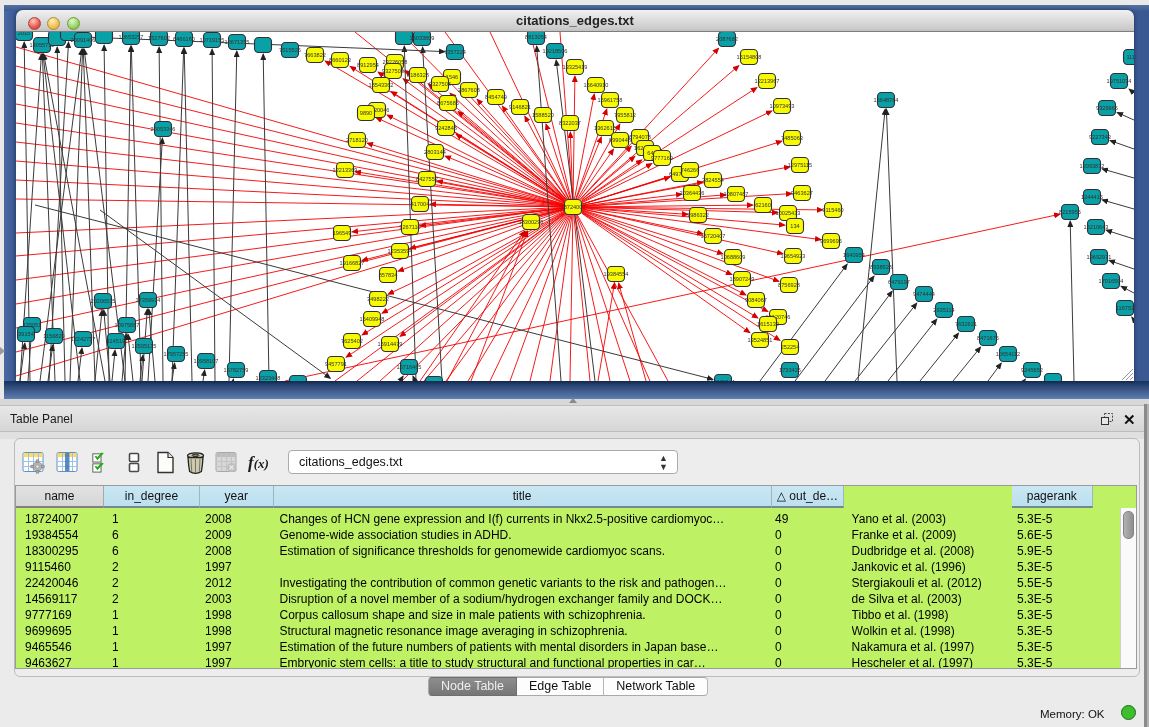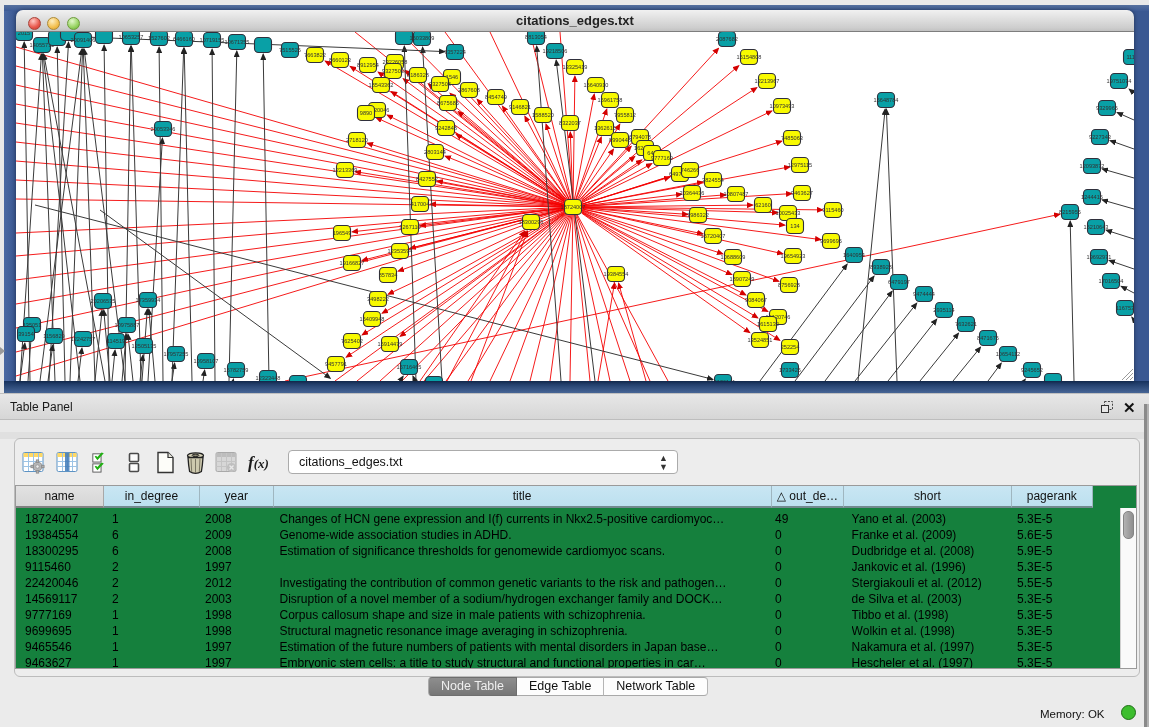--- a/index.html
+++ b/index.html
@@ -20,38 +20,38 @@
 .tl{position:absolute;top:7px;width:11px;height:11px;border-radius:50%;}
 #tl1{left:12px;background:radial-gradient(circle at 38% 28%,#ffc9c4,#e8574b 60%,#c63a2f);border:1px solid #a8433a}
 #tl2{left:31px;background:radial-gradient(circle at 38% 28%,#fdeec2,#f3bf4e 60%,#d99b26);border:1px solid #ad8a35}
 #tl3{left:51px;background:radial-gradient(circle at 38% 28%,#e2f8cd,#97d361 60%,#5fae2e);border:1px solid #6d9b3c}
 #canvas{position:absolute;left:0;top:22px;width:1118px;height:349px;background:#fff;overflow:hidden}
 
 #divider{left:0;top:399px;width:1149px;height:6px;background:#d8d8d8}
 #grip{left:569px;top:398px;width:0;height:0;border-left:4px solid transparent;
  border-right:4px solid transparent;border-bottom:5px solid #8a8a8a}
 
-#tpbar{left:0;top:393px;width:1149px;height:27px;
+#tpbar{left:0;top:405px;width:1149px;height:27px;
  background:linear-gradient(#e7e7e7,#d6d6d6);border-top:1px solid #c0c0c0;
  border-bottom:1px solid #bdbdbd;box-sizing:border-box}
 #tpbar .lab{position:absolute;left:10px;top:6px;font-size:12px;color:#1a1a1a}
 #floatic{position:absolute;left:1101px;top:7px;width:12px;height:12px}
 #closeic{position:absolute;left:1123px;top:5px;font-size:15px;font-weight:bold;color:#111}
 
 #bottom{left:0;top:432px;width:1149px;height:295px;background:#ebebeb}
 #bottom .strip{position:absolute;left:0;top:0;width:1149px;height:7px;background:#e0e0e0}
 #panel{left:14px;top:6px;width:1124px;height:237px;background:#ededed;
  border:1px solid #bcbcbc;border-radius:6px;position:absolute}
 .tico{position:absolute;top:12px;width:23px;height:23px}
 #combo{position:absolute;left:273px;top:11px;width:390px;height:24px;background:#fff;
  border:1px solid #ababab;border-radius:4px;box-sizing:border-box}
 #combo .tx{position:absolute;left:10px;top:4px;font-size:12.5px;color:#111}
 #combo .arr{position:absolute;right:9px;top:3px;font-size:9px;color:#333;line-height:9px}
 
-#tbl{position:absolute;left:0;top:46px;width:1120px;height:182px;background:#15803d;
+#tbl{position:absolute;left:0;top:46px;width:1120px;height:182px;background:#bef264;
  border:1px solid #9a9a9a;overflow:hidden}
 .hd{position:absolute;top:0;height:22px;background:linear-gradient(#c9e6f3,#bce0ef);
  border-right:1px solid #9fb6c0;border-bottom:2px solid #72898f;box-sizing:border-box;
  font-size:12px;color:#111;text-align:center;line-height:21px}
 .hd.gray{background:linear-gradient(#e2e2e2,#d6d6d6);border-right:1px solid #a8a8a8;border-bottom:2px solid #808080}
 .row{position:absolute;height:16px;font-size:12px;color:#000;white-space:nowrap}
 .c{position:absolute;top:0;overflow:hidden;text-overflow:clip}
 #vsb{position:absolute;right:0;top:22px;width:15px;height:162px;background:#fafafa;border-left:1px solid #d0d0d0}
 #vsb .th{position:absolute;left:2px;top:3px;width:9px;height:26px;border-radius:5px;
  background:linear-gradient(90deg,#b3b3b3,#8f8f8f);border:1px solid #848484}
@@ -633,21 +633,20 @@
    <div id="combo">
           <div class="tx">citations_edges.txt</div>
           <div class="arr">▲<br>▼</div>
         </div>
    <div id="tbl">
      <div class="hd gray" style="left:0px;width:88px">name</div>
           <div class="hd" style="left:88px;width:96px">in_degree</div>
           <div class="hd" style="left:184px;width:73.5px">year</div>
           <div class="hd" style="left:257.5px;width:498.1px">title</div>
           <div class="hd" style="left:755.6px;width:72.69999999999993px">△ out_de…</div>
-          <div class="hd" style="left:828.3px;width:167.30000000000007px">short</div>
           <div class="hd" style="left:995.6px;width:81.39999999999998px">pagerank</div>
      <div class="row" style="top:25.0px;left:0;width:1105px;line-height:16px">
             <span class="c" style="left:9px;width:78px">18724007</span>
             <span class="c" style="left:96px;width:80px">1</span>
             <span class="c" style="left:189px;width:70px">2008</span>
             <span class="c" style="left:263.5px;width:490px">Changes of HCN gene expression and I(f) currents in Nkx2.5‑positive cardiomyoc…</span>
             <span class="c" style="left:759px;width:65px">49</span>
             <span class="c" style="left:835.6px;width:160px">Yano et al. (2003)</span>
             <span class="c" style="left:1001px;width:75px">5.3E‑5</span>
           </div>

